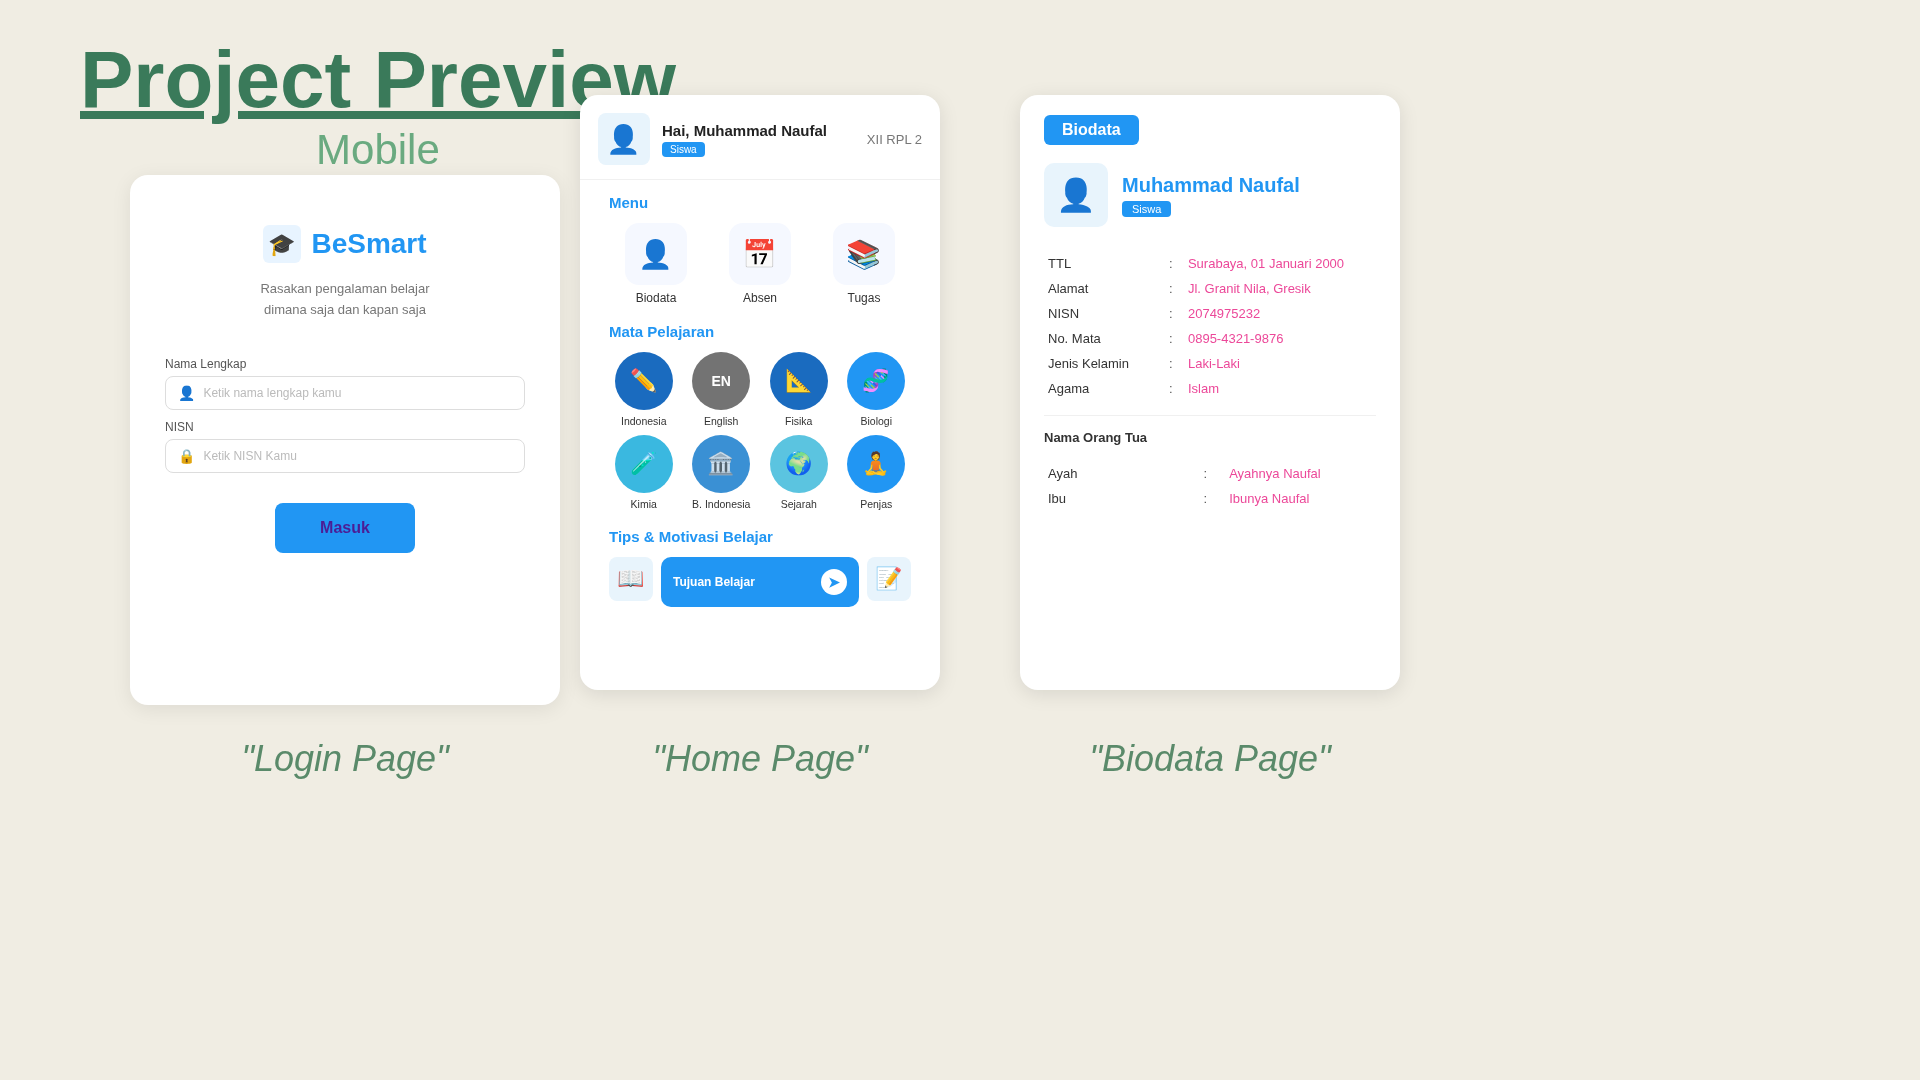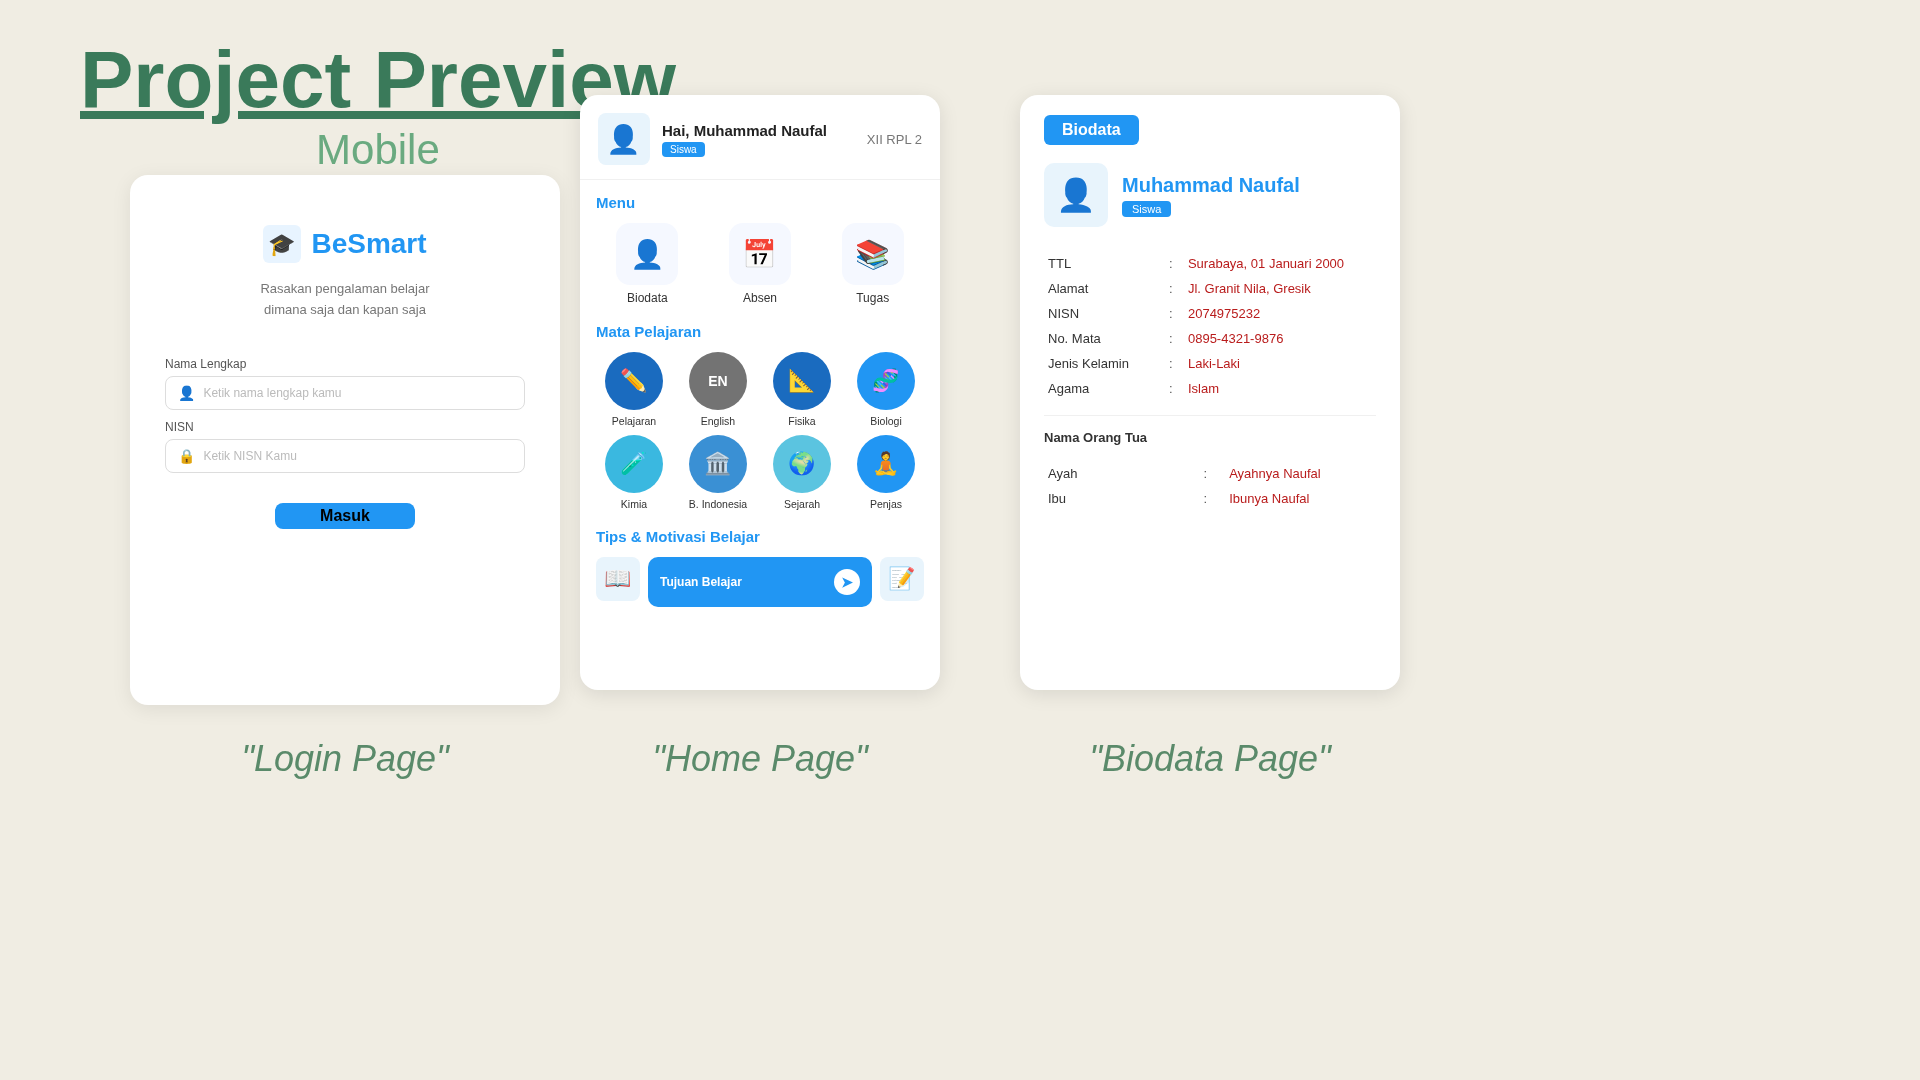--- a/index.html
+++ b/index.html
@@ -101,24 +101,24 @@
     .input-icon {
       color: #aaa;
       font-size: 14px;
     }
     .login-input-wrap span.placeholder-text {
       font-size: 12px;
       color: #bbb;
     }
     .login-button {
       background: #2196F3;
-      color: #000000;
+      color: #4c1d95;
       border: none;
       border-radius: 8px;
-      padding: 4px 45px;
+      padding: 16px 45px;
       font-size: 16px;
       font-weight: 600;
       cursor: pointer;
       margin-top: 20px;
     }
 
     
     .home-card {
       position: absolute;
       left: 580px;
@@ -165,21 +165,21 @@
       display: inline-block;
       margin-top: 3px;
     }
     .user-class {
       font-size: 13px;
       color: #777;
       margin-left: auto;
     }
 
     .home-scroll {
-      padding: 14px 16px;
+      padding: 14px 29px;
       overflow-y: auto;
       height: calc(100% - 90px);
     }
 
     .section-title {
       font-size: 15px;
       font-weight: 700;
       color: #2196F3;
       margin-bottom: 12px;
     }
@@ -345,21 +345,21 @@
       display: inline-block;
       margin-top: 4px;
     }
     .biodata-table {
       width: 100%;
       border-collapse: collapse;
       font-size: 13px;
     }
     .biodata-table td {
       padding: 5px 4px;
-      color: #b91c1c;
+      color: #ec4899;
       vertical-align: top;
     }
     .biodata-table td:first-child {
       color: #333;
       min-width: 100px;
     }
     .biodata-table td:nth-child(2) {
       color: #555;
       padding: 5px 8px;
       min-width: 14px;
@@ -461,21 +461,21 @@
       <div class="menu-item" data-name="menu-item-tugas">
         <div class="menu-icon-box" data-name="tugas-icon-box">📚</div>
         <span class="menu-icon-label" data-name="tugas-menu-label">Tugas</span>
       </div>
     </div>
 
     <div class="section-title" data-name="subjects-section-title">Mata Pelajaran</div>
     <div class="subject-grid" data-name="subject-grid">
       <div class="subject-item" data-name="subject-matematika">
         <div class="subject-circle math" data-name="matematika-icon">✏️</div>
-        <span class="subject-label" data-name="matematika-label">Pelajaran</span>
+        <span class="subject-label" data-name="matematika-label">Indonesia</span>
       </div>
       <div class="subject-item" data-name="subject-english">
         <div class="subject-circle english" data-name="english-icon" style="font-size:14px;font-weight:700;">EN</div>
         <span class="subject-label" data-name="english-label">English</span>
       </div>
       <div class="subject-item" data-name="subject-fisika">
         <div class="subject-circle fisika" data-name="fisika-icon">📐</div>
         <span class="subject-label" data-name="fisika-label">Fisika</span>
       </div>
       <div class="subject-item" data-name="subject-biologi">

